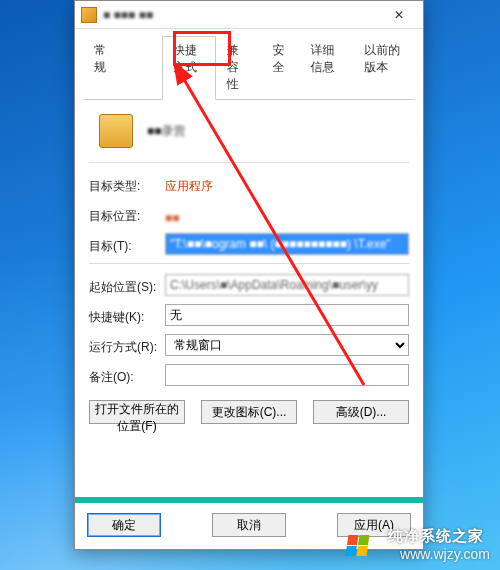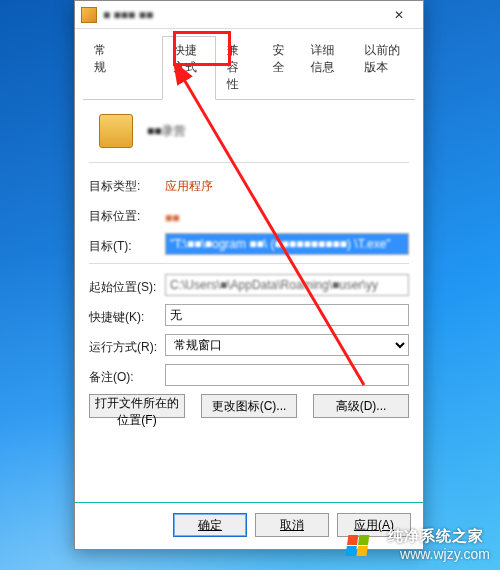--- a/index.html
+++ b/index.html
@@ -120,38 +120,37 @@
   .text-input.selected {
     background:#3390ff;
     color:#fff;
     filter: blur(1.2px);
   }
   .text-input.blur-val { color:#666; filter: blur(1.2px); }
   select.text-input { filter:none; background:#fff; }
   .btn-row {
     display:flex;
     gap:16px;
-    margin-top:8px;
+    margin-top:14px;
   }
   .win-button {
     flex:1;
     height:24px;
     border:1px solid #999;
     background:#efefef;
     font-size:12px;
     cursor:pointer;
     padding:0;
   }
   .footer {
-    border-top:1px solid #14b8a6;
+    border-top:6px solid #14b8a6;
     padding:10px 12px 12px;
     display:flex;
-    justify-content:flex-end;
+    justify-content:space-between;
     gap:8px;
-    text-decoration:underline;
   }
   .footer .win-button { flex:0 0 74px; }
   .footer .primary { border:1px solid #1a6fd4; box-shadow:0 0 0 1px #6fb2f4 inset; }
   .arrow-svg {
     position:absolute;
     left:74px;
     top:0;
     width:350px;
     height:550px;
     pointer-events:none;

